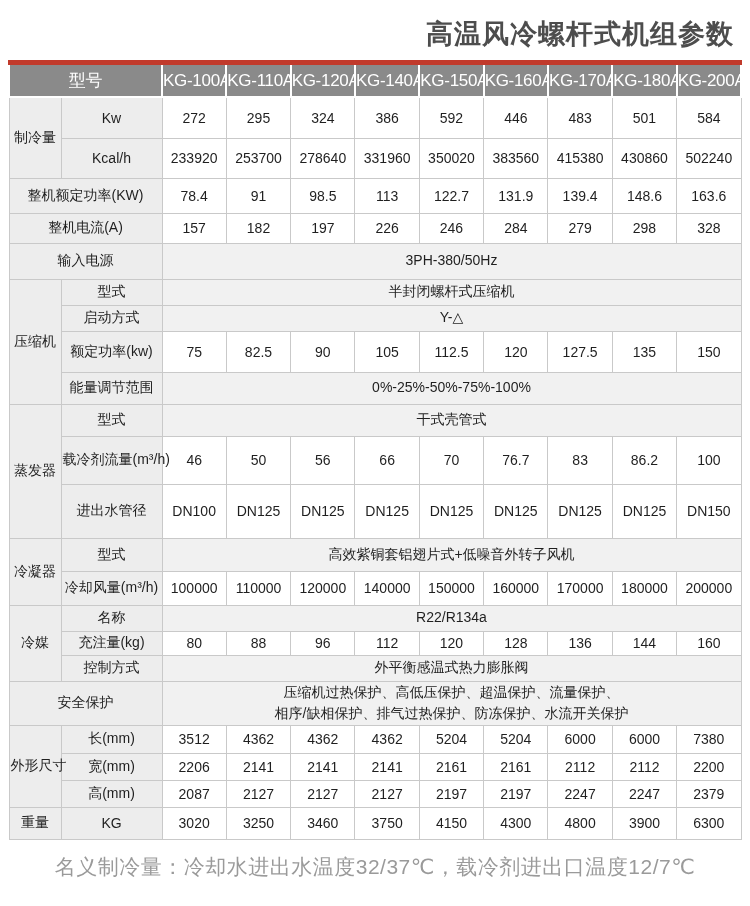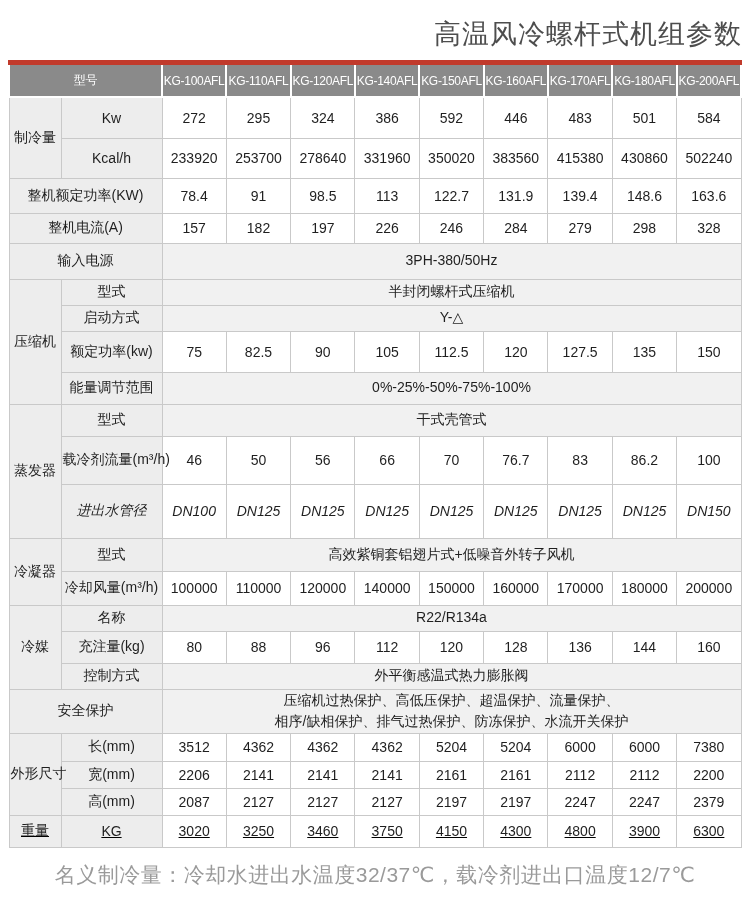--- a/index.html
+++ b/index.html
@@ -12,36 +12,36 @@
   .page {
     width: 734px;
     margin: 0 auto;
     padding-top: 12px;
   }
   .page-title {
     text-align: right;
     font-size: 27px;
     letter-spacing: 1px;
     color: var(--title-gray, #4d4d4d);
-    margin: 4px 0 8px 0;
-    font-weight: 400;
+    margin: 4px 8px 8px 0;
+    font-weight: 700;
   }
   .accent-bar {
     height: 5px;
     background: var(--accent-red, #c13a2b);
   }
   table.spec {
     width: 734px;
     border-collapse: collapse;
     table-layout: fixed;
   }
   table.spec th {
     background: var(--header-gray, #8a8a8a);
     color: #ffffff;
-    font-size: 12px;
+    font-size: 17px;
     font-weight: 500;
     letter-spacing: -0.3px;
     border: 2px solid #ffffff;
     border-top: none;
     height: 31px;
     padding: 0;
     white-space: nowrap;
     overflow: hidden;
   }
   table.spec td {
@@ -197,21 +197,21 @@
           <td class="c-val">46</td>
           <td class="c-val">50</td>
           <td class="c-val">56</td>
           <td class="c-val">66</td>
           <td class="c-val">70</td>
           <td class="c-val">76.7</td>
           <td class="c-val">83</td>
           <td class="c-val">86.2</td>
           <td class="c-val">100</td>
         </tr>
-        <tr style="height: 54px; font-style: italic;">
+        <tr style="height: 54px;">
           <td class="c-lab">进出水管径</td>
           <td class="c-val">DN100</td>
           <td class="c-val">DN125</td>
           <td class="c-val">DN125</td>
           <td class="c-val">DN125</td>
           <td class="c-val">DN125</td>
           <td class="c-val">DN125</td>
           <td class="c-val">DN125</td>
           <td class="c-val">DN125</td>
           <td class="c-val">DN150</td>
@@ -231,21 +231,21 @@
           <td class="c-val">160000</td>
           <td class="c-val">170000</td>
           <td class="c-val">180000</td>
           <td class="c-val">200000</td>
         </tr>
         <tr style="height: 26px;">
           <td class="c-lab" rowspan="3">冷媒</td>
           <td class="c-lab">名称</td>
           <td class="c-spn" colspan="9">R22/R134a</td>
         </tr>
-        <tr style="height: 32px; margin-left: 16px;">
+        <tr style="height: 24px; margin-left: 16px;">
           <td class="c-lab">充注量(kg)</td>
           <td class="c-val">80</td>
           <td class="c-val">88</td>
           <td class="c-val">96</td>
           <td class="c-val">112</td>
           <td class="c-val">120</td>
           <td class="c-val">128</td>
           <td class="c-val">136</td>
           <td class="c-val">144</td>
           <td class="c-val">160</td>
@@ -289,21 +289,21 @@
           <td class="c-val">2087</td>
           <td class="c-val">2127</td>
           <td class="c-val">2127</td>
           <td class="c-val">2127</td>
           <td class="c-val">2197</td>
           <td class="c-val">2197</td>
           <td class="c-val">2247</td>
           <td class="c-val">2247</td>
           <td class="c-val">2379</td>
         </tr>
-        <tr style="height: 32px; text-decoration: underline;">
+        <tr style="height: 32px;">
           <td class="c-lab">重量</td>
           <td class="c-lab">KG</td>
           <td class="c-val">3020</td>
           <td class="c-val">3250</td>
           <td class="c-val">3460</td>
           <td class="c-val">3750</td>
           <td class="c-val">4150</td>
           <td class="c-val">4300</td>
           <td class="c-val">4800</td>
           <td class="c-val">3900</td>

